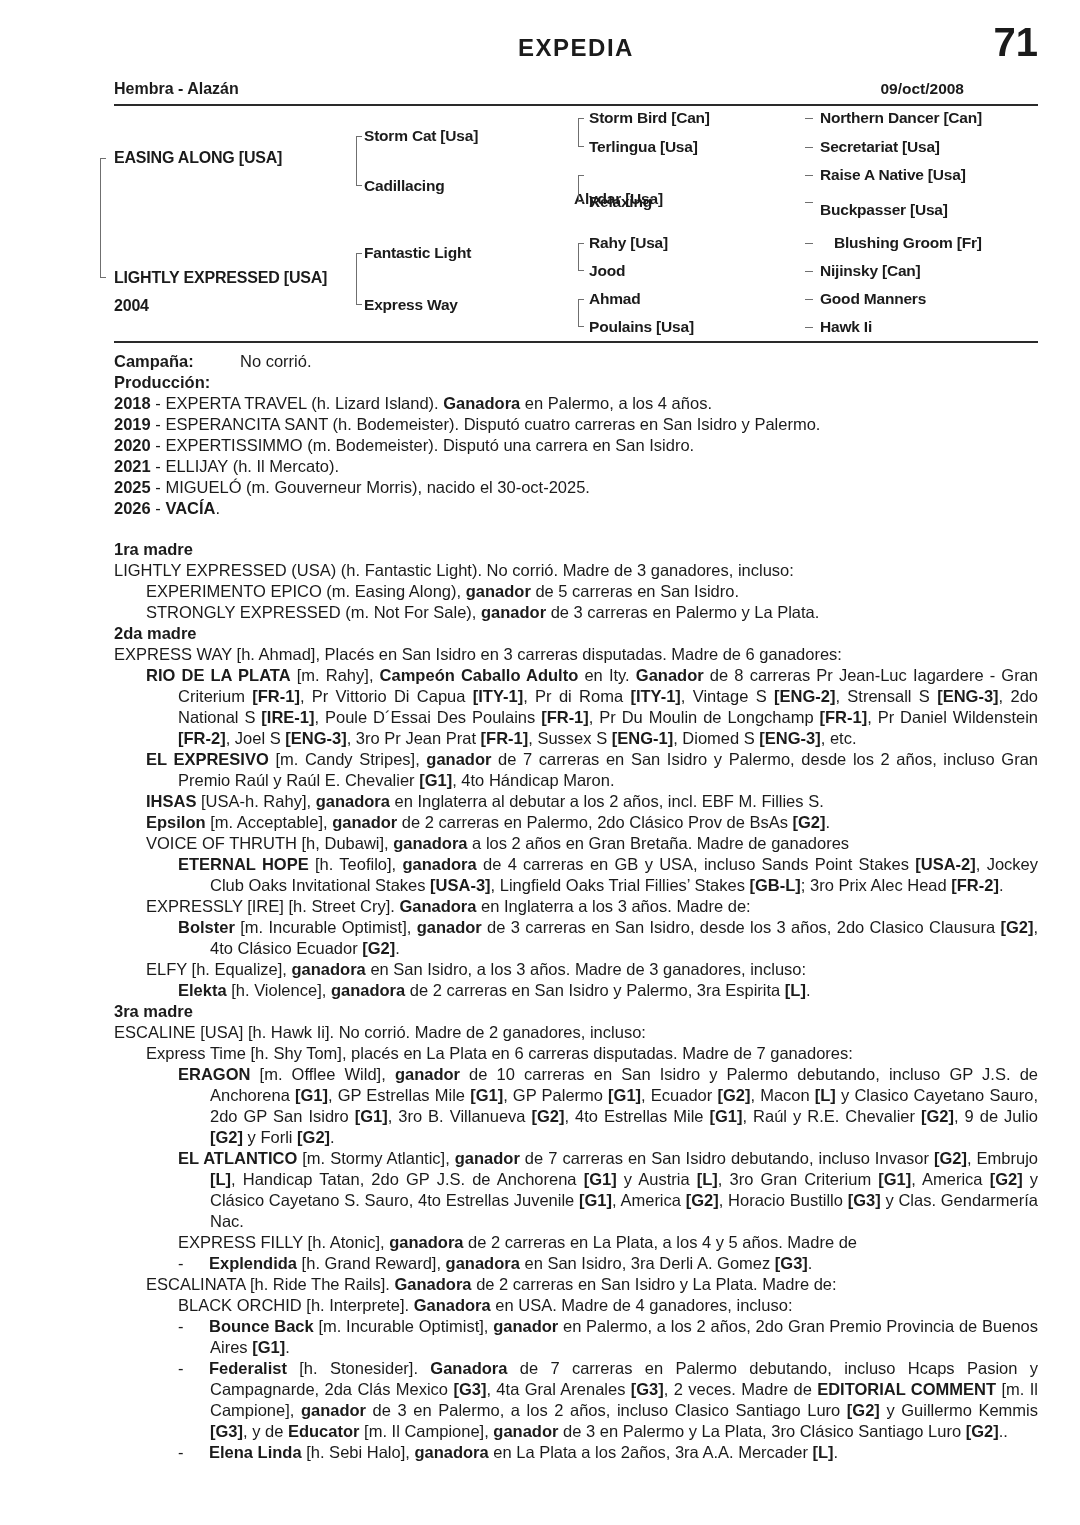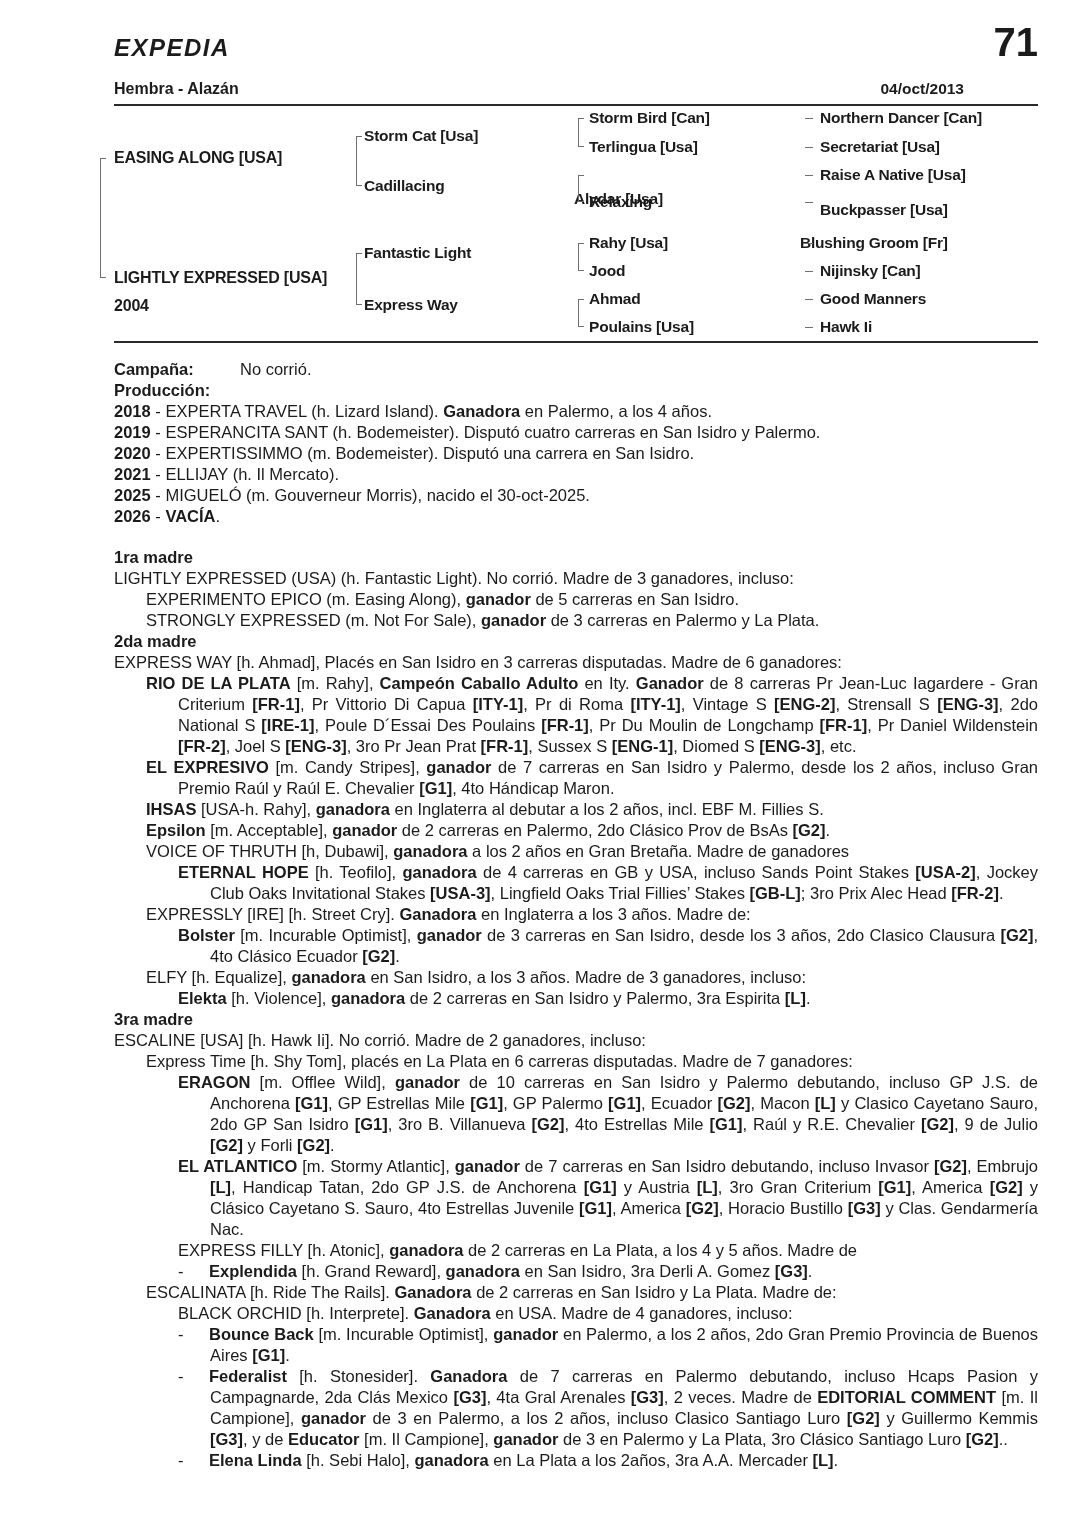--- a/index.html
+++ b/index.html
@@ -2,55 +2,55 @@
 <html><head>
 <meta charset="utf-8">
 <style>
   html,body{margin:0;padding:0;background:#d9d9d9;}
   .page{
     width:1080px;height:1525px;background:#ffffff;position:relative;
     box-sizing:border-box;padding:0 42px 0 114px;margin:0 auto;
     font-family:"Liberation Sans",sans-serif;color:#1b1b1b;overflow:hidden;
   }
   .header{position:relative;height:104px;}
-  .title{position:absolute;top:34px;left:0;right:0;font-weight:bold;font-size:24px;letter-spacing:1.5px;font-style:italic;}
+  .title{position:absolute;top:34px;left:0;right:0;text-align:center;font-weight:bold;font-size:24px;letter-spacing:1.5px;}
   .pagenum{position:absolute;top:20px;right:0;font-weight:bold;font-size:40px;}
   .subrow{position:absolute;bottom:6px;left:0;right:0;font-weight:bold;font-size:16px;}
   .date{position:absolute;right:74px;top:0;font-size:15.5px;}
   .rule{border-top:2px solid #2a2a2a;height:0;}
   
   .tree{position:relative;height:235px;}
   .tnode{position:absolute;transform:translateY(-52%);font-weight:bold;font-size:15.5px;white-space:nowrap;letter-spacing:-0.2px;}
   .tnode.g1{font-size:16px;}
   .bracket{position:absolute;width:6px;box-sizing:border-box;
     border-left:1.5px solid #6f6f6f;border-top:1.5px solid #6f6f6f;border-bottom:1.5px solid #6f6f6f;}
   .dash4{position:absolute;width:8px;border-top:1.5px solid #6f6f6f;}
   
-  .body{padding-top:16px;font-size:16.5px;line-height:21px;}
+  .body{padding-top:8px;font-size:16.5px;line-height:21px;}
   .para{text-align:justify;}
   .b{font-weight:bold;}
   .heading{font-weight:bold;text-align:left;}
   .firstsec{margin-top:20px;}
   .lv0{padding-left:32px;text-indent:-32px;}
   .lv1{padding-left:64px;text-indent:-32px;}
   .lv2{padding-left:96px;text-indent:-32px;}
   .dashm{display:inline-block;width:31px;text-indent:0;}
   .campaign .lbl{display:inline-block;width:126px;text-indent:0;}
   .prod{padding-left:0;text-indent:0;}
 </style>
 </head>
 <body>
 
 <div class="page">
   <div class="header">
     <div class="title">EXPEDIA</div>
     <div class="pagenum">71</div>
     <div class="subrow">
       <span>Hembra - Alazán</span>
-      <span class="date">04/oct/2013</span>
+      <span class="date">09/oct/2008</span>
     </div>
   </div>
 
   <div class="rule"></div>
 
   <div class="tree">
       <div class="tnode g1" style="left: 0px; top: 52px;">EASING ALONG [USA]</div>
       <div class="tnode g1" style="left: 0px; top: 172px;">LIGHTLY EXPRESSED [USA]</div>
       <div class="tnode g1" style="left: 0px; top: 200px;">2004</div>
       <div class="tnode" style="left: 250px; top: 30px;">Storm Cat [Usa]</div>
@@ -66,21 +66,21 @@
       <div class="tnode" style="left: 475px; top: 193px;">Ahmad</div>
       <div class="tnode" style="left: 475px; top: 221px;">Poulains [Usa]</div>
       <div class="tnode" style="left: 706px; top: 12px;">Northern Dancer [Can]</div>
       <div class="dash4" style="left: 691px; top: 12px;"></div>
       <div class="tnode" style="left: 706px; top: 41px;">Secretariat [Usa]</div>
       <div class="dash4" style="left: 691px; top: 41px;"></div>
       <div class="tnode" style="left: 706px; top: 69px;">Raise A Native [Usa]</div>
       <div class="dash4" style="left: 691px; top: 69px;"></div>
       <div class="tnode" style="left: 706px; top: 96px; margin-top: 8px;">Buckpasser [Usa]</div>
       <div class="dash4" style="left: 691px; top: 96px;"></div>
-      <div class="tnode" style="left: 686px; top: 137px;">Blushing Groom [Fr]</div>
+      <div class="tnode" style="left: 720px; top: 137px;">Blushing Groom [Fr]</div>
       <div class="dash4" style="left: 691px; top: 137px;"></div>
       <div class="tnode" style="left: 706px; top: 165px;">Nijinsky [Can]</div>
       <div class="dash4" style="left: 691px; top: 165px;"></div>
       <div class="tnode" style="left: 706px; top: 193px;">Good Manners</div>
       <div class="dash4" style="left: 691px; top: 193px;"></div>
       <div class="tnode" style="left: 706px; top: 221px;">Hawk Ii</div>
       <div class="dash4" style="left: 691px; top: 221px;"></div>
       <div class="bracket" style="left: -14px; top: 52px; height: 120px;"></div>
       <div class="bracket" style="left: 242px; top: 30px; height: 50px;"></div>
       <div class="bracket" style="left: 242px; top: 147px; height: 52px;"></div>

